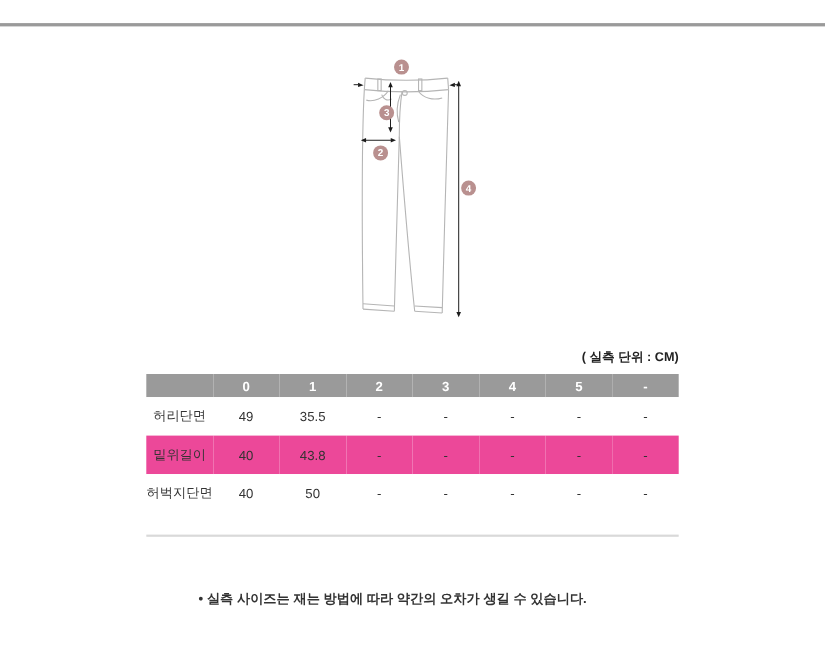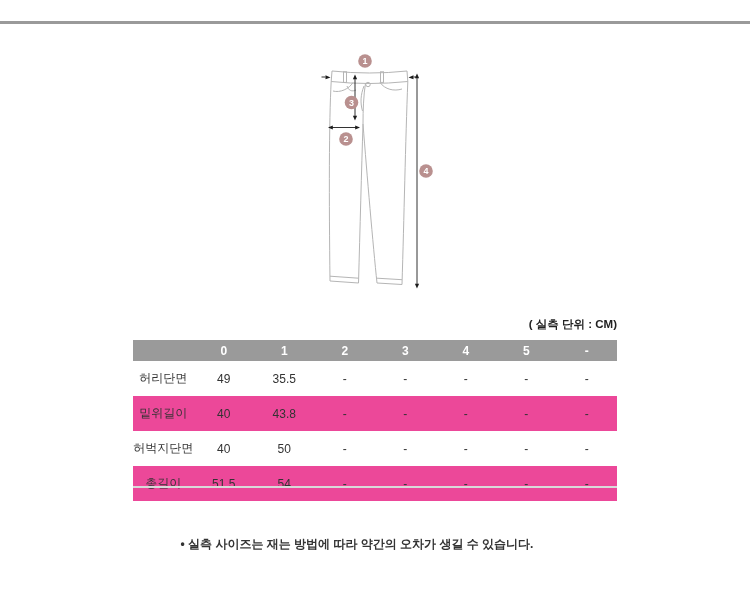--- a/index.html
+++ b/index.html
@@ -153,30 +153,20 @@
       <tr>
         <td>허벅지단면</td>
         <td>40</td>
         <td>50</td>
         <td>-</td>
         <td>-</td>
         <td>-</td>
         <td>-</td>
         <td>-</td>
       </tr>
-      <tr class="alt">
-        <td>총길이</td>
-        <td>51.5</td>
-        <td>54</td>
-        <td>-</td>
-        <td>-</td>
-        <td>-</td>
-        <td>-</td>
-        <td>-</td>
-      </tr>
     </tbody>
   </table>
 
   <div class="bottom-divider"></div>
 
   <div class="note">• 실측 사이즈는 재는 방법에 따라 약간의 오차가 생길 수 있습니다.</div>
 
 </div>
 
 </body></html>

